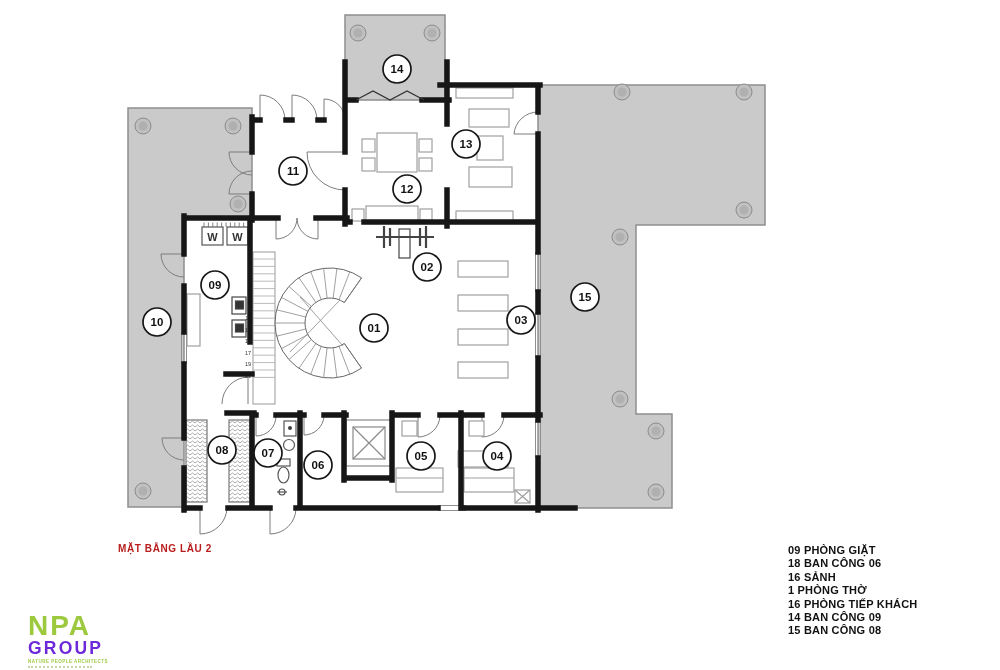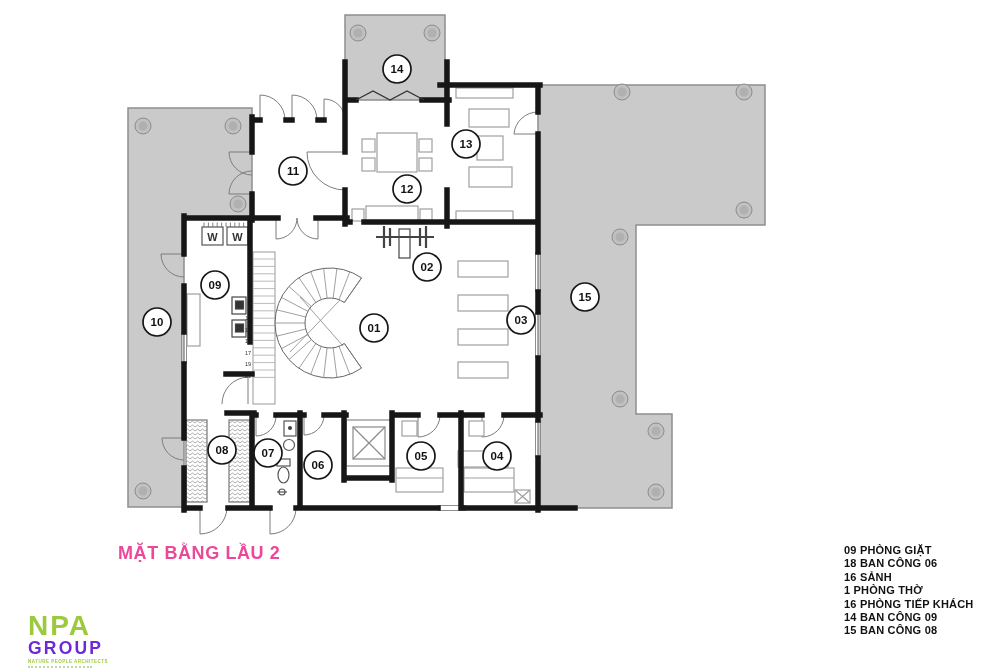--- a/index.html
+++ b/index.html
@@ -1,24 +1,24 @@
 <!DOCTYPE html>
 <html><head>
 <meta charset="utf-8">
 <style>
   html,body{margin:0;padding:0;background:#fff;}
   .canvas{position:relative;width:1000px;height:670px;background:#fff;overflow:hidden;
           font-family:"Liberation Sans", sans-serif;}
   svg.plan{position:absolute;left:0;top:0;}
-  .plan-title{position:absolute;left:118px;top:543px;font-size:18px;font-weight:bold;
-              color:#ec4899;letter-spacing:.6px;white-space:nowrap;}
+  .plan-title{position:absolute;left:118px;top:543px;font-size:10px;font-weight:bold;
+              color:#b91c1c;letter-spacing:.6px;white-space:nowrap;}
   .legend-col{position:absolute;top:544px;font-size:11px;font-weight:bold;color:#111;
               line-height:13.4px;letter-spacing:.2px;white-space:nowrap;}
   #legend-col-1{left:588px;}
-  #legend-col-2{left:844px;}
+  #legend-col-2{left:788px;}
   .logo{position:absolute;left:28px;top:612px;width:110px;}
   .logo-npa{font-size:28px;font-weight:bold;color:#9cc93d;line-height:27px;letter-spacing:2px;}
   .logo-group{font-size:17.5px;font-weight:bold;color:#6d28d9;line-height:19px;letter-spacing:2.2px;}
   .logo-tagline{font-size:4.5px;font-weight:bold;color:#9cc93d;letter-spacing:.5px;margin-top:1px;white-space:nowrap;}
   .logo-rule{width:64px;border-top:2px dotted #c3d6a4;margin-top:2px;height:0;}
 </style>
 </head>
 <body>
 
 <div class="canvas">

